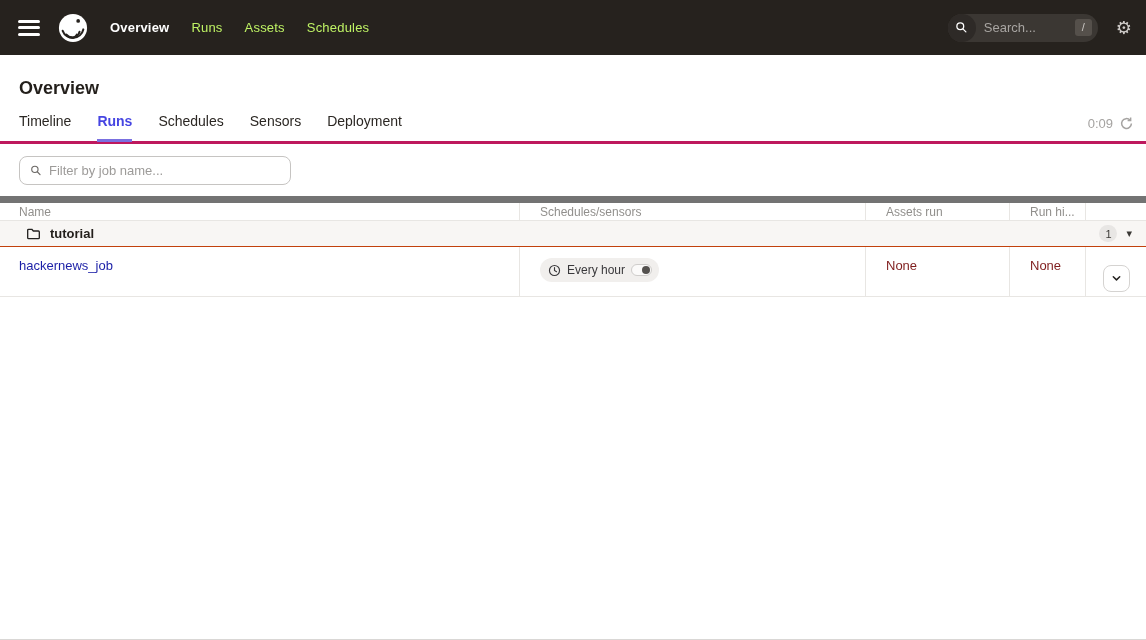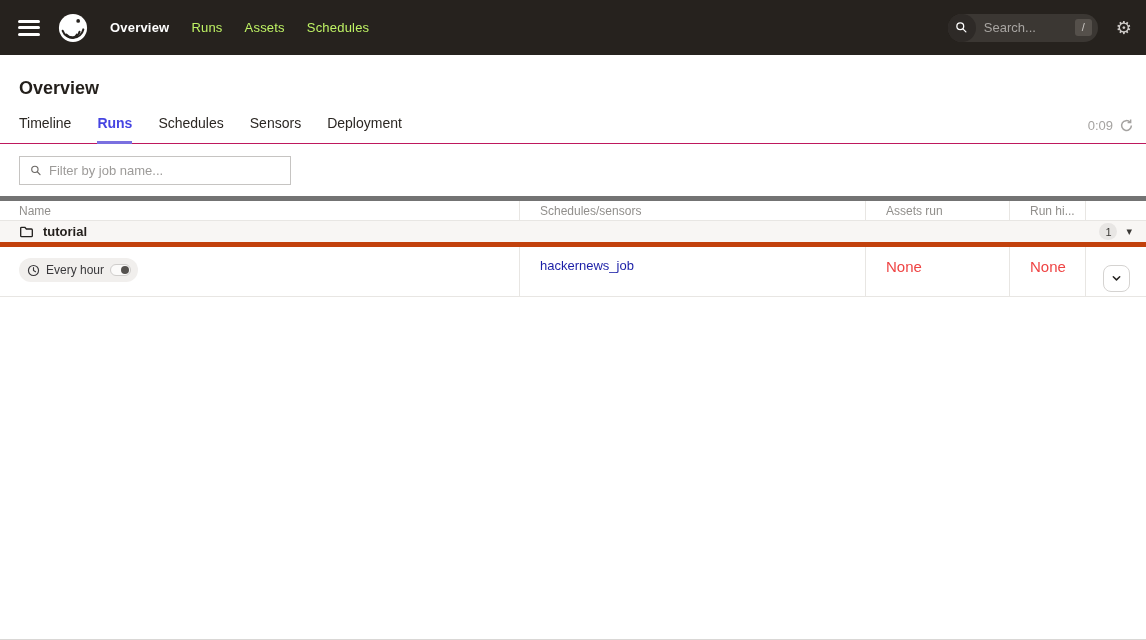--- a/index.html
+++ b/index.html
@@ -66,68 +66,68 @@
 
   
   .page-title {
     font-size: 18px; font-weight: 700; color: #231F1B;
     padding: 23px 0 0 19px;
   }
 
   
   .tabs-row {
     display: flex; align-items: flex-end;
-    border-bottom: 1px solid #be185d;
+    border-bottom: 3px solid #be185d;
     padding: 18px 12px 0 19px;
     height: 45px;
   }
   .tabs { display: flex; gap: 26px; }
   .tab {
     font-size: 14px; font-weight: 500; color: #2B2723;
     padding-bottom: 10px; cursor: pointer; border-bottom: 3px solid transparent;
     margin-bottom: -1px; text-decoration: none;
   }
   .tab.active { color: #4645E2; font-weight: 600; border-bottom-color: #7A70E0; }
   .refresh-area { margin-left: auto; display: flex; align-items: center; gap: 6px; padding-bottom: 10px; margin-top: 20px; }
   .refresh-timer { font-size: 13px; color: #A5A3A1; }
   .refresh-btn { background: none; border: none; cursor: pointer; padding: 0; display: flex; }
 
   
   .filter-row { padding: 12px 0 11px 19px; }
   .filter-input-wrap {
     display: flex; align-items: center;
     width: 272px; height: 29px;
-    border: 1px solid #C6C4C2; border-radius: 0;
+    border: 1px solid #C6C4C2; border-radius: 8px;
     padding: 0 10px; background: #fff;
   }
   .filter-input-wrap input {
     border: none; outline: none; font-size: 13px; color: #231F1B;
     width: 100%; margin-left: 7px; font-family: inherit;
   }
   .filter-input-wrap input::placeholder { color: #9D9B99; }
 
   
   .jobs-table { width: 1146px; }
   .tbl-grid { display: grid; grid-template-columns: 520px 346px 144px 76px 60px; }
-  .tbl-header { border-top: 5px solid #737373; border-bottom: 1px solid #E8E6E3; height: 25px; }
+  .tbl-header { border-top: 7px solid #737373; border-bottom: 1px solid #E8E6E3; height: 25px; }
   .th {
     font-size: 12px; color: #918F8C; font-weight: 400;
     display: flex; align-items: center;
     padding-left: 20px;
     border-right: 1px solid #E8E6E3;
     overflow: hidden; white-space: nowrap;
   }
   .th:first-child { padding-left: 19px; }
   .th:last-child { border-right: none; }
 
   .group-row {
     height: 26px; background: #F8F6F4;
     display: flex; align-items: center;
-    padding: 0 14px 0 19px;
-    border-bottom: 5px solid #c2410c;
+    padding: 0 14px 0 26px;
+    border-bottom: 1px solid #c2410c;
     cursor: pointer;
   }
   .group-name { font-size: 13px; font-weight: 700; color: #231F1B; margin-left: 9px; }
   .group-right { margin-left: auto; display: flex; align-items: center; gap: 9px; }
   .count-badge {
     background: #E8E6E4; color: #3A3835; font-size: 11px;
     border-radius: 9px; min-width: 18px; height: 17px;
     display: flex; align-items: center; justify-content: center;
     padding: 0 5px;
   }
@@ -136,21 +136,21 @@
   .job-row { height: 50px; border-bottom: 1px solid #E8E6E3; }
   .td {
     border-right: 1px solid #E8E6E3;
     padding: 11px 0 0 20px;
     font-size: 13px;
     overflow: hidden;
   }
   .td:first-child { padding-left: 19px; }
   .td:last-child { border-right: none; padding-left: 0; display: flex; justify-content: center; }
   .job-link { color: #1B1FA7; text-decoration: none; cursor: pointer; font-size: 13px; }
-  .none-text { color: #ef4444; font-size: 15px; }
+  .none-text { color: #7f1d1d; font-size: 13px; }
 
   .schedule-chip {
     display: inline-flex; align-items: center; gap: 6px;
     background: #F1EFED; border-radius: 13px;
     height: 24px; padding: 0 7px 0 8px;
     cursor: pointer;
   }
   .schedule-chip .chip-label { font-size: 12px; color: #39383B; }
   .mini-toggle {
     width: 21px; height: 12px; border-radius: 7px;
@@ -261,35 +261,35 @@
       </svg>
       <span class="group-name">tutorial</span>
       <span class="group-right">
         <span class="count-badge">1</span>
         <span class="caret-down">▾</span>
       </span>
     </div>
 
     <div class="tbl-grid job-row">
       <div class="td">
+        <a class="job-link">hackernews_job</a>
+      </div>
+      <div class="td">
         <span class="schedule-chip">
           <svg viewBox="0 0 16 16" width="13" height="13">
             <circle cx="8" cy="8" r="6.2" fill="none" stroke="#39383B" stroke-width="1.4"></circle>
             <polyline points="8,4.5 8,8 10.5,9.5" fill="none" stroke="#39383B" stroke-width="1.4" stroke-linecap="round"></polyline>
           </svg>
           <span class="chip-label">Every hour</span>
           <span class="mini-toggle">
               <span class="knob"></span>
             </span>
         </span>
       </div>
       <div class="td">
-        <a class="job-link">hackernews_job</a>
-      </div>
-      <div class="td">
         <span class="none-text">None</span>
       </div>
       <div class="td">
         <span class="none-text">None</span>
       </div>
       <div class="td">
         <button class="row-menu-btn">
           <svg viewBox="0 0 12 12" width="11" height="11">
             <polyline points="2.5,4 6,7.5 9.5,4" fill="none" stroke="#23211F" stroke-width="1.6" stroke-linecap="round" stroke-linejoin="round"></polyline>
           </svg>

